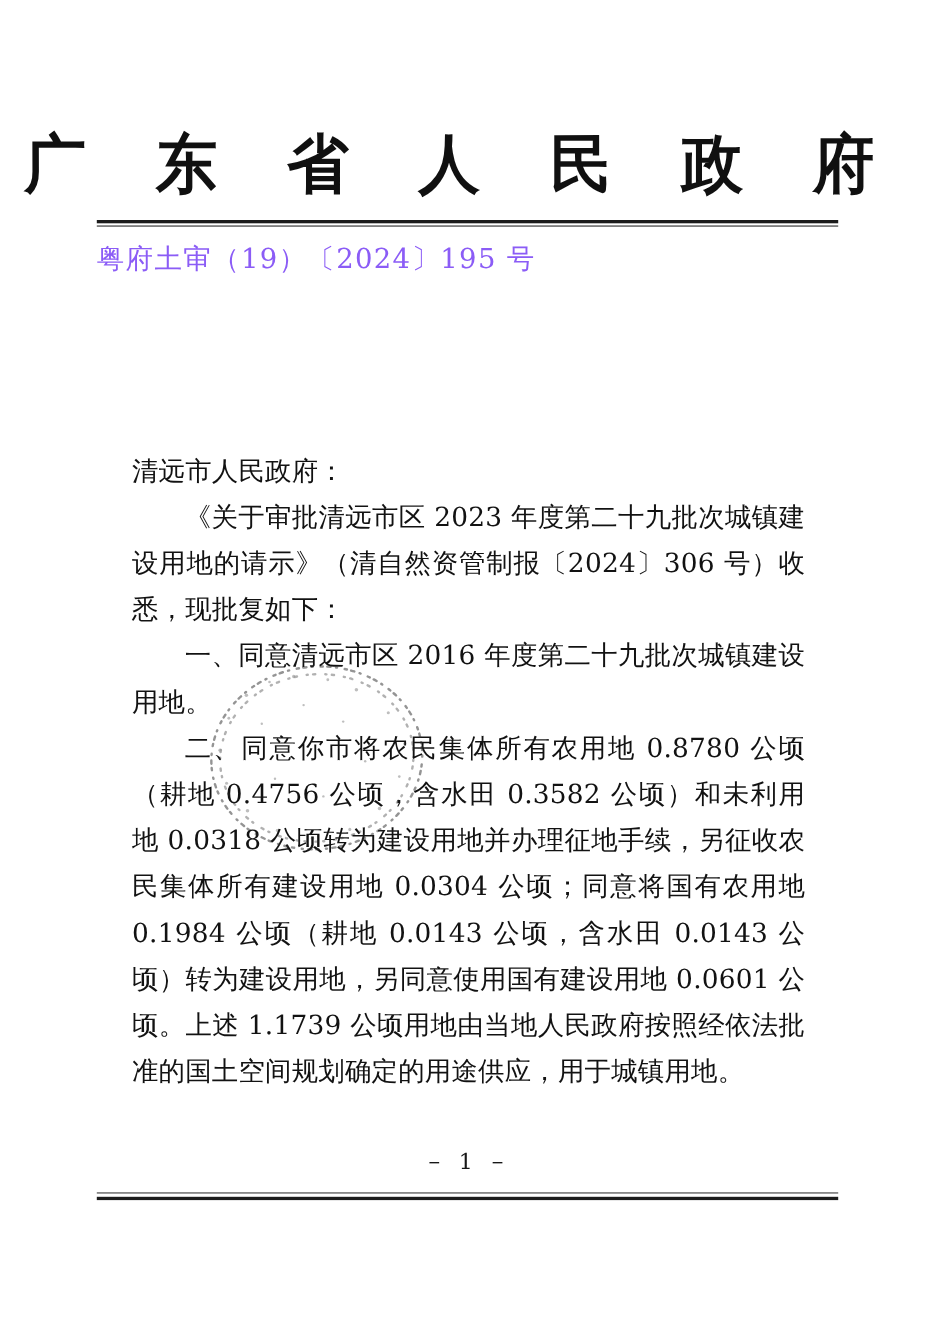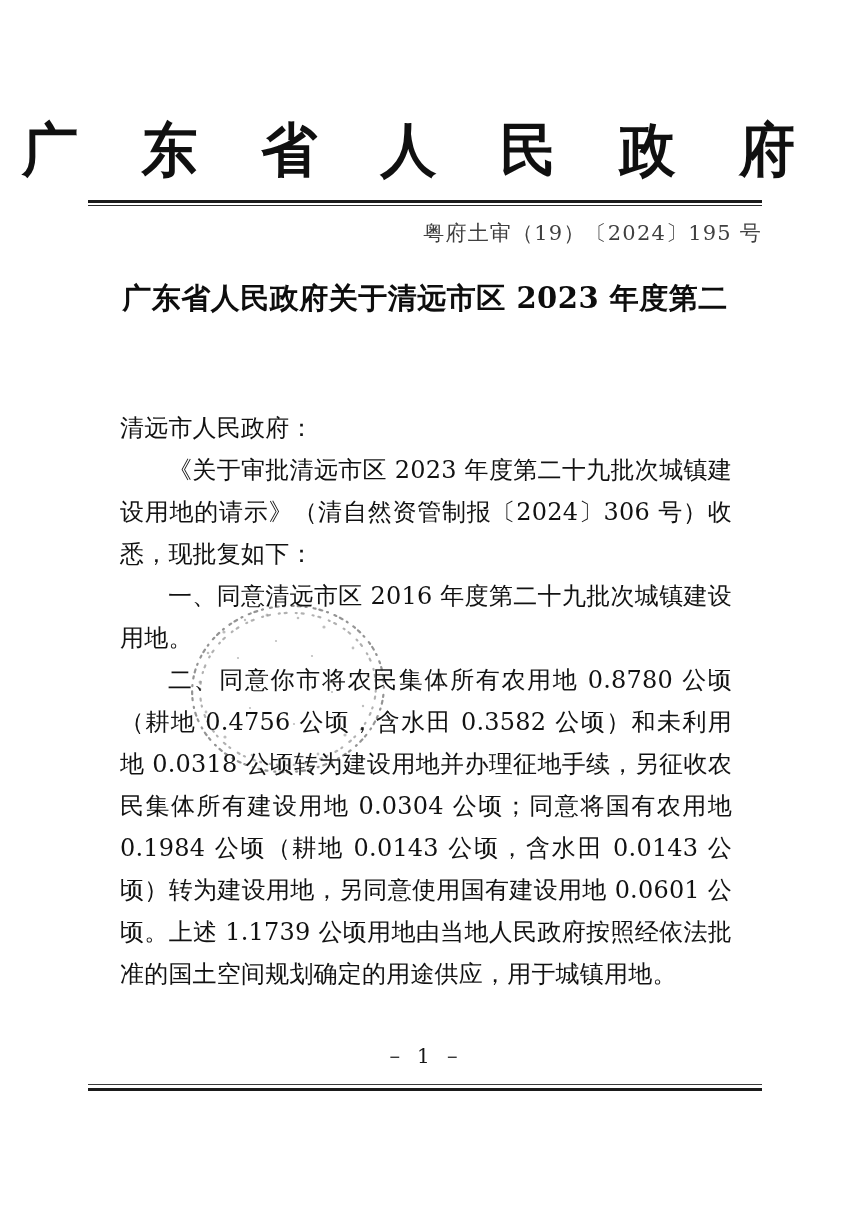--- a/index.html
+++ b/index.html
@@ -76,24 +76,23 @@
     background: #1b1b1b;
     width: 100%;
   }
 
   
   .doc-number {
     position: absolute;
     left: 88px;
     top: 219px;
     width: 674px;
-    text-align: right;
-    font-size: 21px;
+    font-size: 25px;
     letter-spacing: 1.2px;
-    color: #404040;
+    color: #8b5cf6;
     white-space: nowrap;
   }
 
   
   .doc-title {
     position: absolute;
     left: 110px;
     top: 276px;
     width: 630px;
     text-align: center;
@@ -161,21 +160,20 @@
 
   <div class="rule-top">
     <div class="r-thick"></div>
     <div class="r-gap"></div>
     <div class="r-thin"></div>
   </div>
 
   <div class="doc-number">粤府土审（19）〔2024〕195 号</div>
 
   <div class="doc-title">
-    <span class="tline tline1">广东省人民政府关于清远市区 2023 年度第二</span>
   </div>
 
   <div class="body-text">
     <p class="salutation">清远市人民政府：</p>
     <p class="indent">《关于审批清远市区 2023 年度第二十九批次城镇建设用地的请示》（清自然资管制报〔2024〕306 号）收悉，现批复如下：</p>
     <p class="indent">一、同意清远市区 2016 年度第二十九批次城镇建设用地。</p>
     <p class="indent">二、同意你市将农民集体所有农用地 0.8780 公顷（耕地 0.4756 公顷，含水田 0.3582 公顷）和未利用地 0.0318 公顷转为建设用地并办理征地手续，另征收农民集体所有建设用地 0.0304 公顷；同意将国有农用地 0.1984 公顷（耕地 0.0143 公顷，含水田 0.0143 公顷）转为建设用地，另同意使用国有建设用地 0.0601 公顷。上述 1.1739 公顷用地由当地人民政府按照经依法批准的国土空间规划确定的用途供应，用于城镇用地。</p>
   </div>
 
   <div class="seal">

